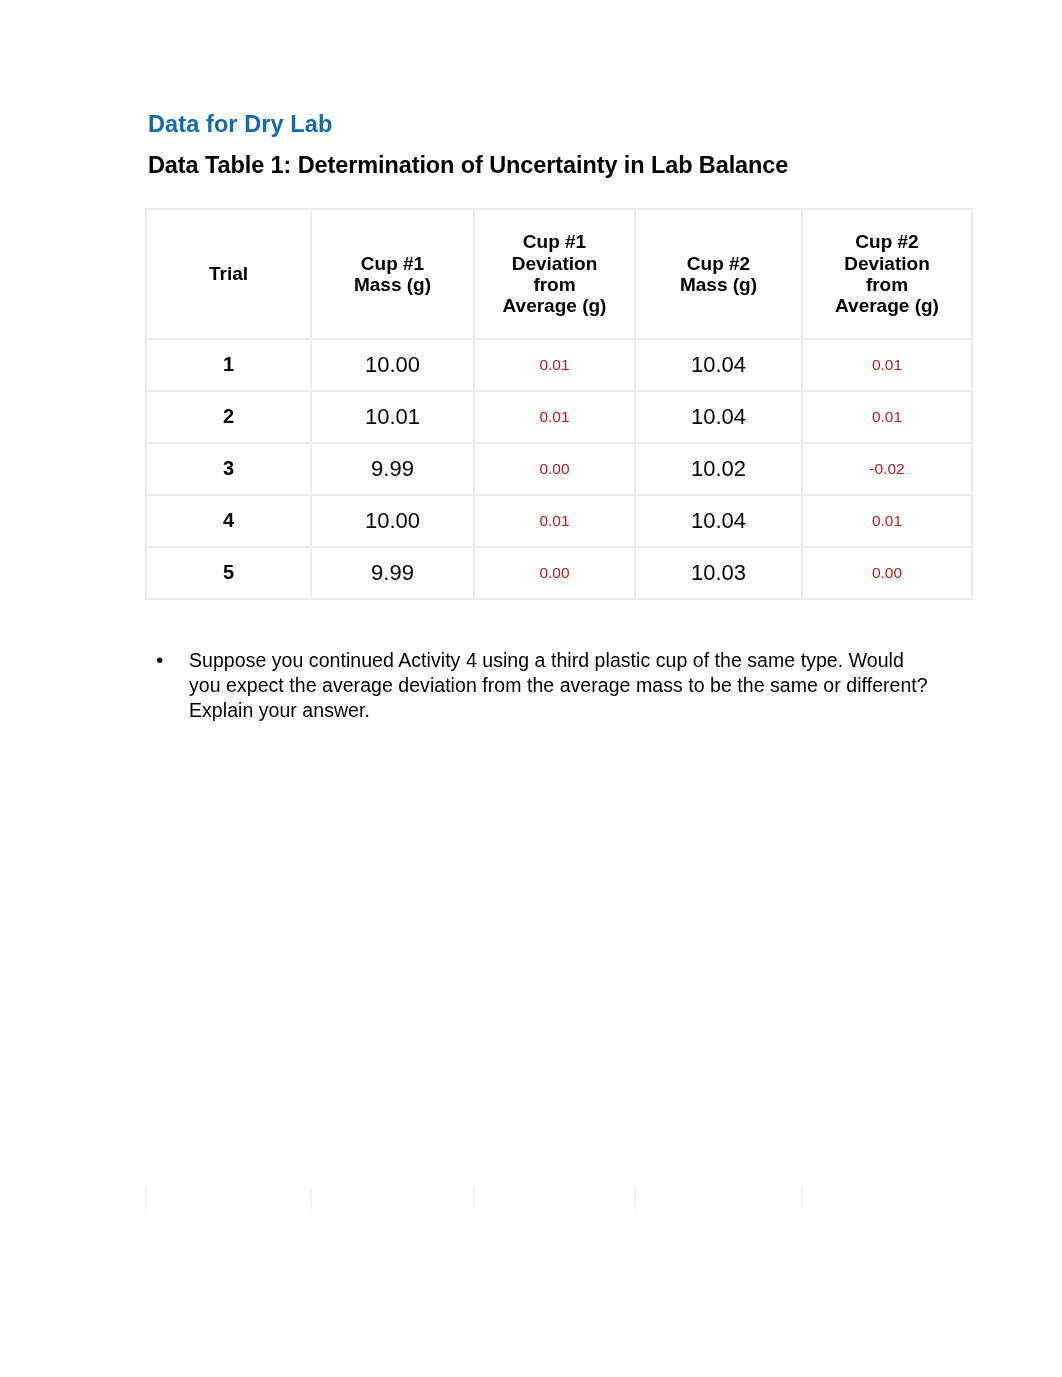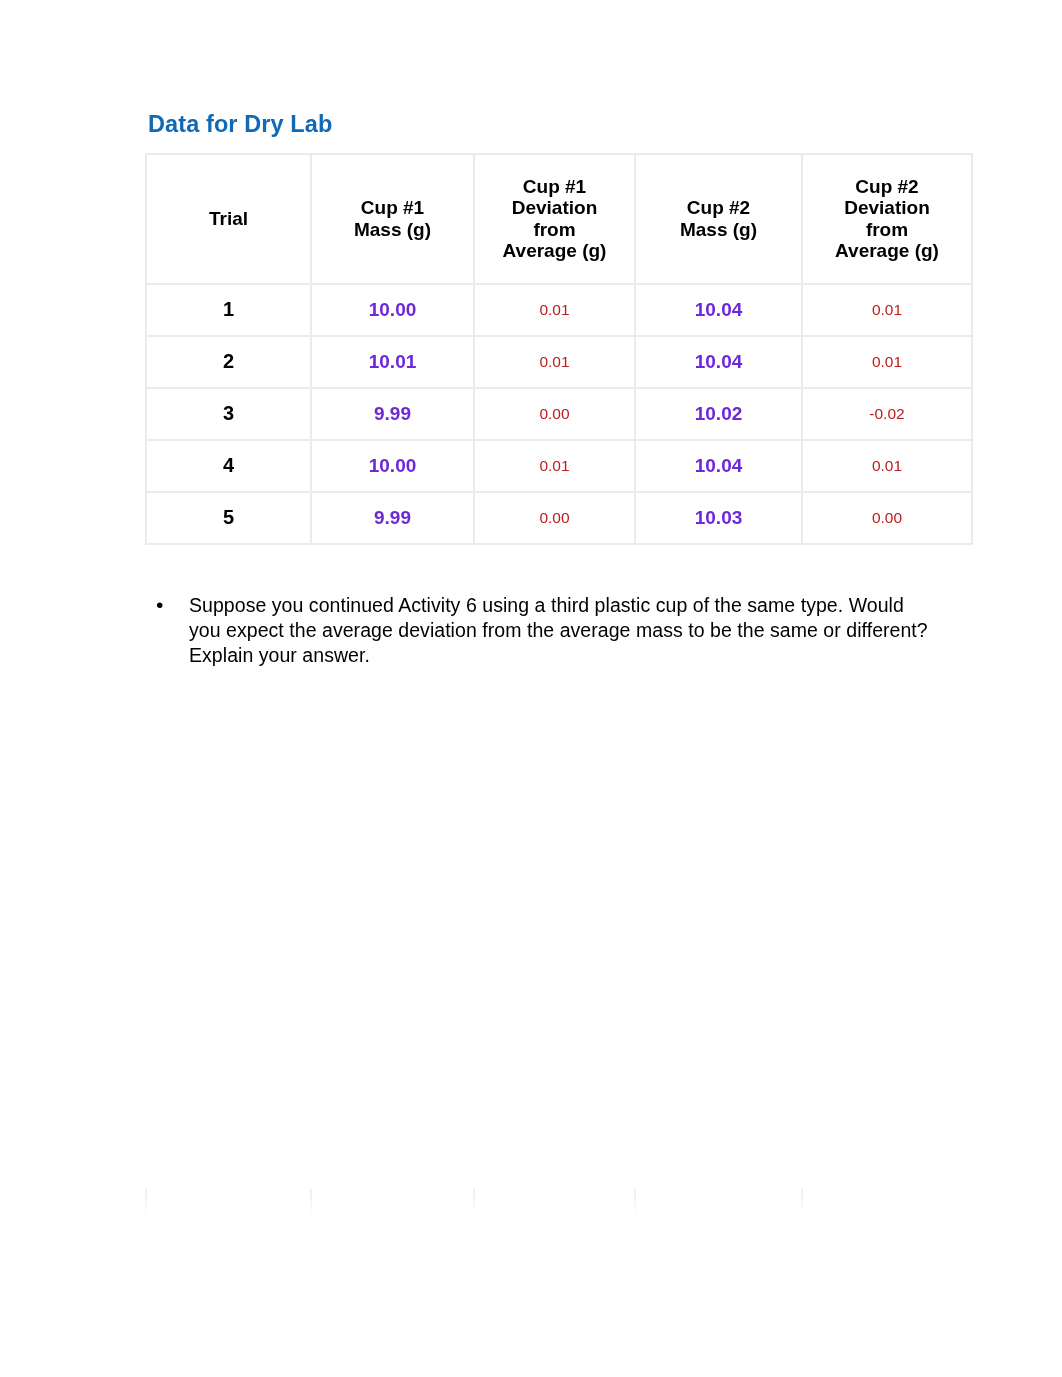--- a/index.html
+++ b/index.html
@@ -90,23 +90,23 @@
   .data-table tbody td {
     height: 50px;
   }
 
   .cell-trial {
     font-size: 20px;
     font-weight: bold;
     color: #000000;
   }
   .cell-mass {
-    font-size: 19px;
-    font-weight: bold;
-    color: #6d28d9;
+    font-size: 22px;
+    font-weight: normal;
+    color: #000000;
   }
   .cell-dev {
     font-size: 15.5px;
     font-weight: normal;
     color: #b91c1c;
   }
   .cell-avg-label {
     font-size: 20px;
     font-weight: bold;
     color: #000000;
@@ -188,20 +188,21 @@
 </style>
 </head>
 <body>
 
 <div class="page">
 
   <div class="content">
 
     <h1 class="doc-heading">Data for Dry Lab</h1>
 
+    <h2 class="table-title">Data Table 1: Determination of Uncertainty in Lab Balance</h2>
 
     <table class="data-table">
       <colgroup>
         <col class="c-trial">
           <col class="c-m1">
           <col class="c-d1">
           <col class="c-m2">
           <col class="c-d2">
       </colgroup>
       <thead>
@@ -272,21 +273,21 @@
           <td class="cell-mass">10.03</td>
           <td class="cell-dev">0.00</td>
         </tr>
 
 
       </tbody>
     </table>
 
     <div class="bullet-block">
       <span class="bullet-marker">•</span>
-      <span class="bullet-text">Suppose you continued Activity 6 using a third plastic cup of the same type. Would you expect the average deviation from the average mass to be the same or different? Explain your answer.</span>
+      <span class="bullet-text">Suppose you continued Activity 4 using a third plastic cup of the same type. Would you expect the average deviation from the average mass to be the same or different? Explain your answer.</span>
     </div>
 
   </div>
 
   <div class="page-cut">
     <table class="cut-table">
       <colgroup>
         <col style="width:165px">
           <col style="width:163px">
           <col style="width:161px">

